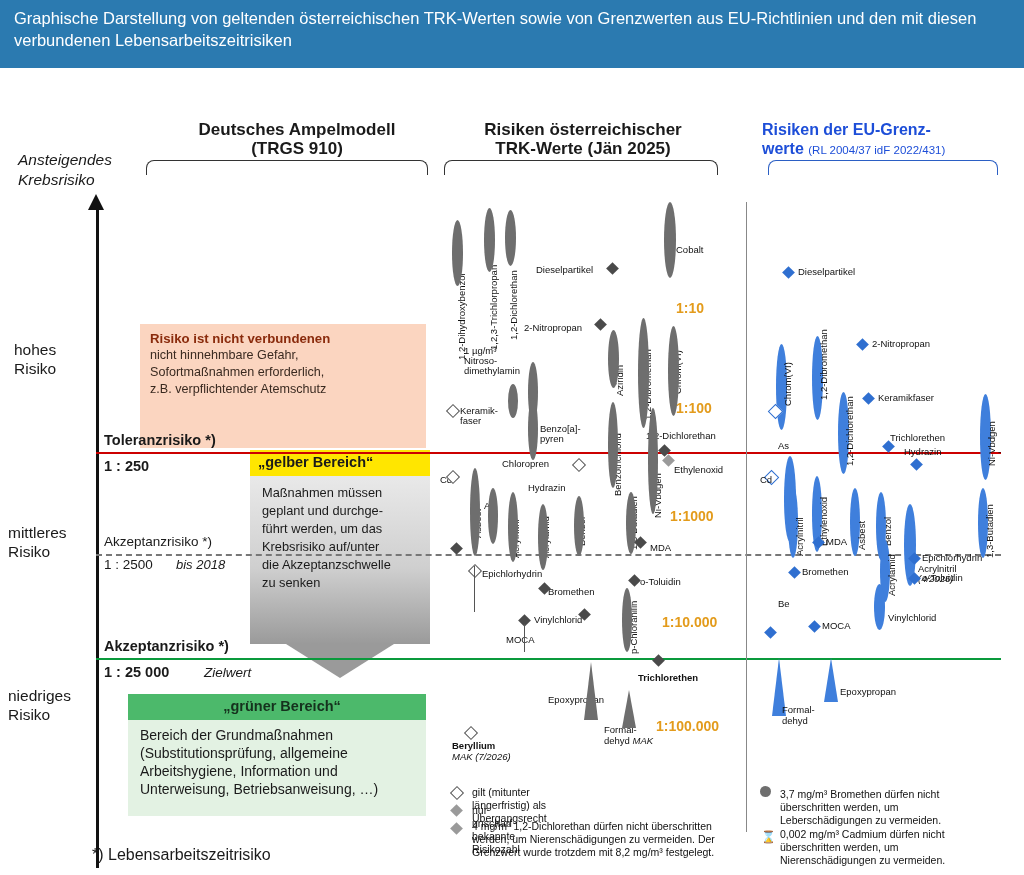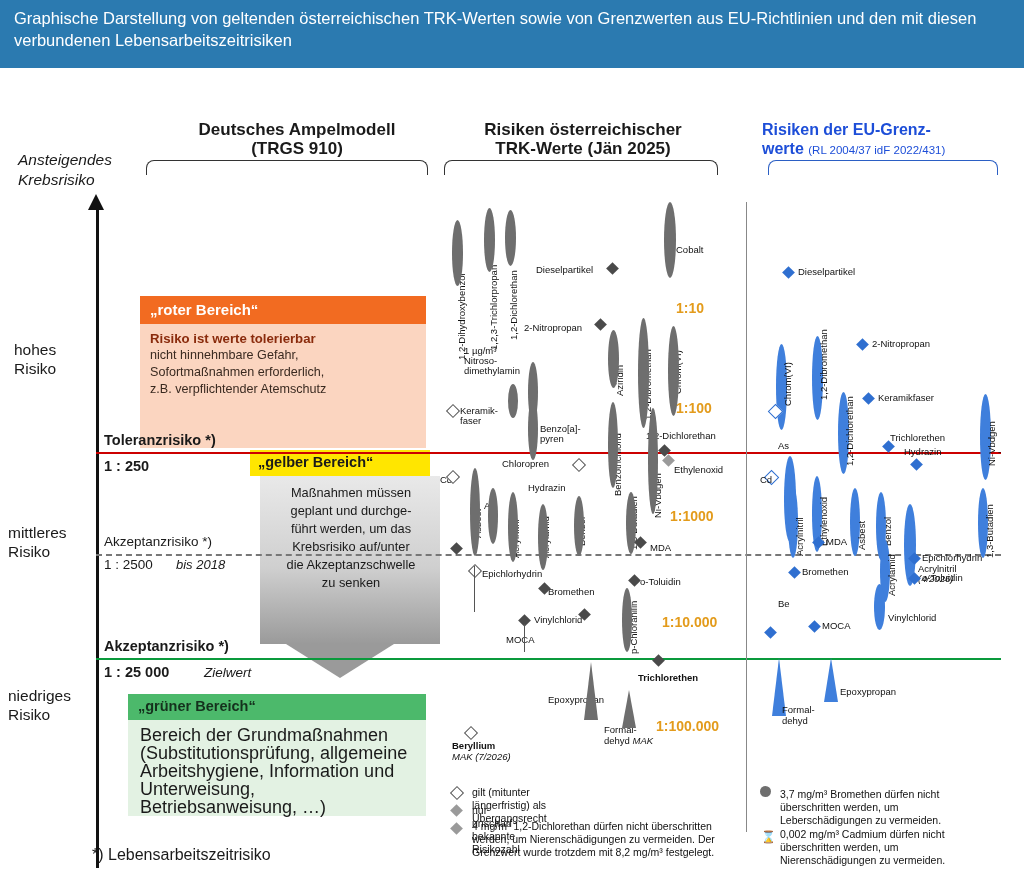--- a/index.html
+++ b/index.html
@@ -41,21 +41,21 @@
   
   .box{position:absolute;box-sizing:border-box;}
   #redbar{background:#f26b21;color:#ffffff;font-weight:bold;font-size:15px;padding:5px 0 0 10px;}
   #redbody{background:#fbd5c0;color:#3a2a20;font-size:12.6px;line-height:17px;padding:6px 10px 0 10px;}
   #yellowbar{background:#ffe600;color:#1a1a1a;font-weight:bold;font-size:14.5px;padding:4px 0 0 8px;}
   #greybody{
     background:linear-gradient(180deg,#e9e9e9 0%,#cfcfcf 55%,#9a9a9a 100%);
     color:#1a1a1a;font-size:12.8px;line-height:18px;padding:8px 10px 0 12px;
   }
   #greenbar{background:#4cb96b;color:#15311d;font-weight:bold;font-size:14.5px;padding:4px 0 0 10px;}
-  #greenbody{background:#e3f2e3;color:#1a1a1a;font-size:18px;line-height:18px;padding:6px 10px 0 12px;}
+  #greenbody{background:#e3f2e3;color:#1a1a1a;font-size:14px;line-height:18px;padding:6px 10px 0 12px;}
   
   .ratio{color:#e39b1b;font-weight:bold;font-size:14px;}
   
   .lbl{font-size:9.5px;line-height:11px;color:#111;}
   .lbl.b{font-weight:bold;}
   .rot{transform-origin:0 0;transform:rotate(-90deg);white-space:nowrap;}
   
   .legend{font-size:10.5px;line-height:13px;color:#111;}
   
   .diamond{
@@ -114,40 +114,39 @@
   </div>
   <div class="abs risklabel" style="left:8px;top:455px;">
     <div>mittleres</div>
     <div>Risiko</div>
   </div>
   <div class="abs risklabel" style="left:8px;top:618px;">
     <div>niedriges</div>
     <div>Risiko</div>
   </div>
 
-  <div class="box" id="redbar" style="left:140px;top:228px;width:286px;height:28px;">„roter Bereich“</div>
   <div class="box" id="redbody" style="left:140px;top:256px;width:286px;height:124px;">
-    <div style="font-weight:bold;color:#8a2b0c;font-size:13.2px;">Risiko ist werte tolerierbar</div>
+    <div style="font-weight:bold;color:#8a2b0c;font-size:13.2px;">Risiko ist nicht verbundenen</div>
     <div>nicht hinnehmbare Gefahr,</div>
     <div>Sofortmaßnahmen erforderlich,</div>
     <div>z.B. verpflichtender Atemschutz</div>
   </div>
 
   <div class="box" id="yellowbar" style="left:250px;top:382px;width:180px;height:26px;">„gelber Bereich“</div>
-  <div class="box" id="greybody" style="left:260px;top:408px;width:180px;height:168px;text-align:center;">
+  <div class="box" id="greybody" style="left:250px;top:408px;width:180px;height:168px;">
     <div>Maßnahmen müssen</div>
     <div>geplant und durchge-</div>
     <div>führt werden, um das</div>
     <div>Krebsrisiko auf/unter</div>
     <div>die Akzeptanzschwelle</div>
     <div>zu senken</div>
   </div>
   <div class="abs tri" style="left:286px;top:576px;border-left:54px solid transparent;border-right:54px solid transparent;border-top:34px solid #9a9a9a;"></div>
 
-  <div class="box" id="greenbar" style="left:128px;top:626px;width:298px;height:26px;">„grüner Bereich“</div>
+  <div class="box" id="greenbar" style="left:128px;top:626px;width:298px;height:26px;text-align:center;">„grüner Bereich“</div>
   <div class="box" id="greenbody" style="left:128px;top:652px;width:298px;height:96px;">
     <div>Bereich der Grundmaßnahmen</div>
     <div>(Substitutionsprüfung, allgemeine</div>
     <div>Arbeitshygiene, Information und</div>
     <div>Unterweisung, Betriebsanweisung, …)</div>
   </div>
 
   <div class="hline" style="left:96px;top:384px;width:905px;"></div>
   <div class="hline dashed" style="left:96px;top:486px;width:905px;"></div>
   <div class="hline green" style="left:96px;top:590px;width:905px;"></div>

